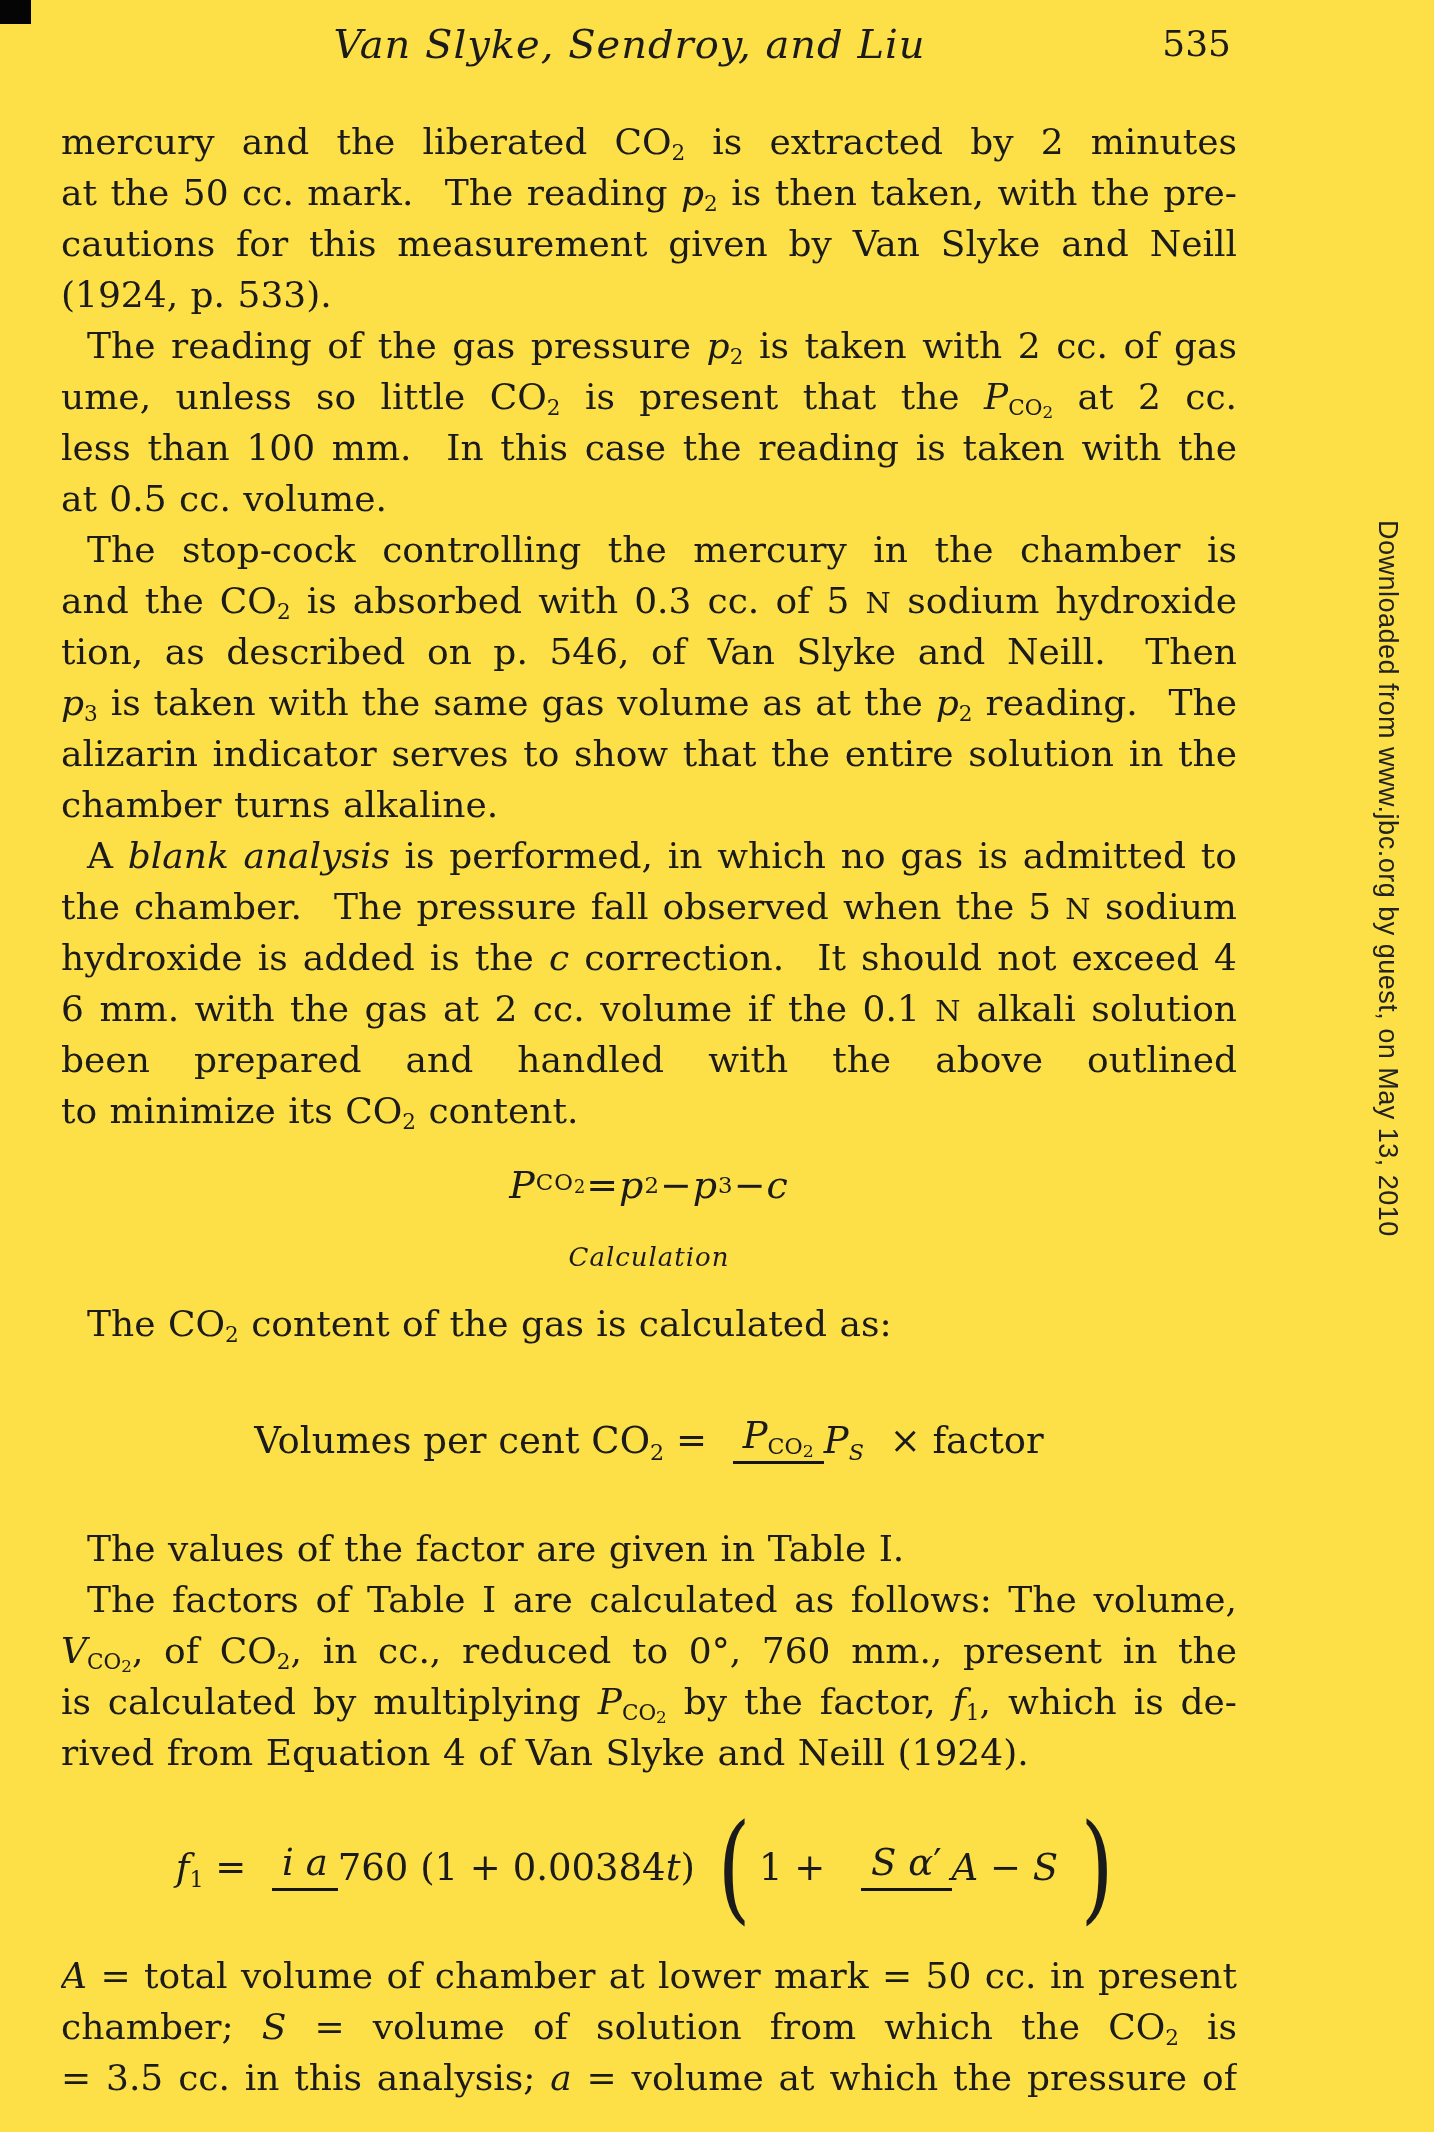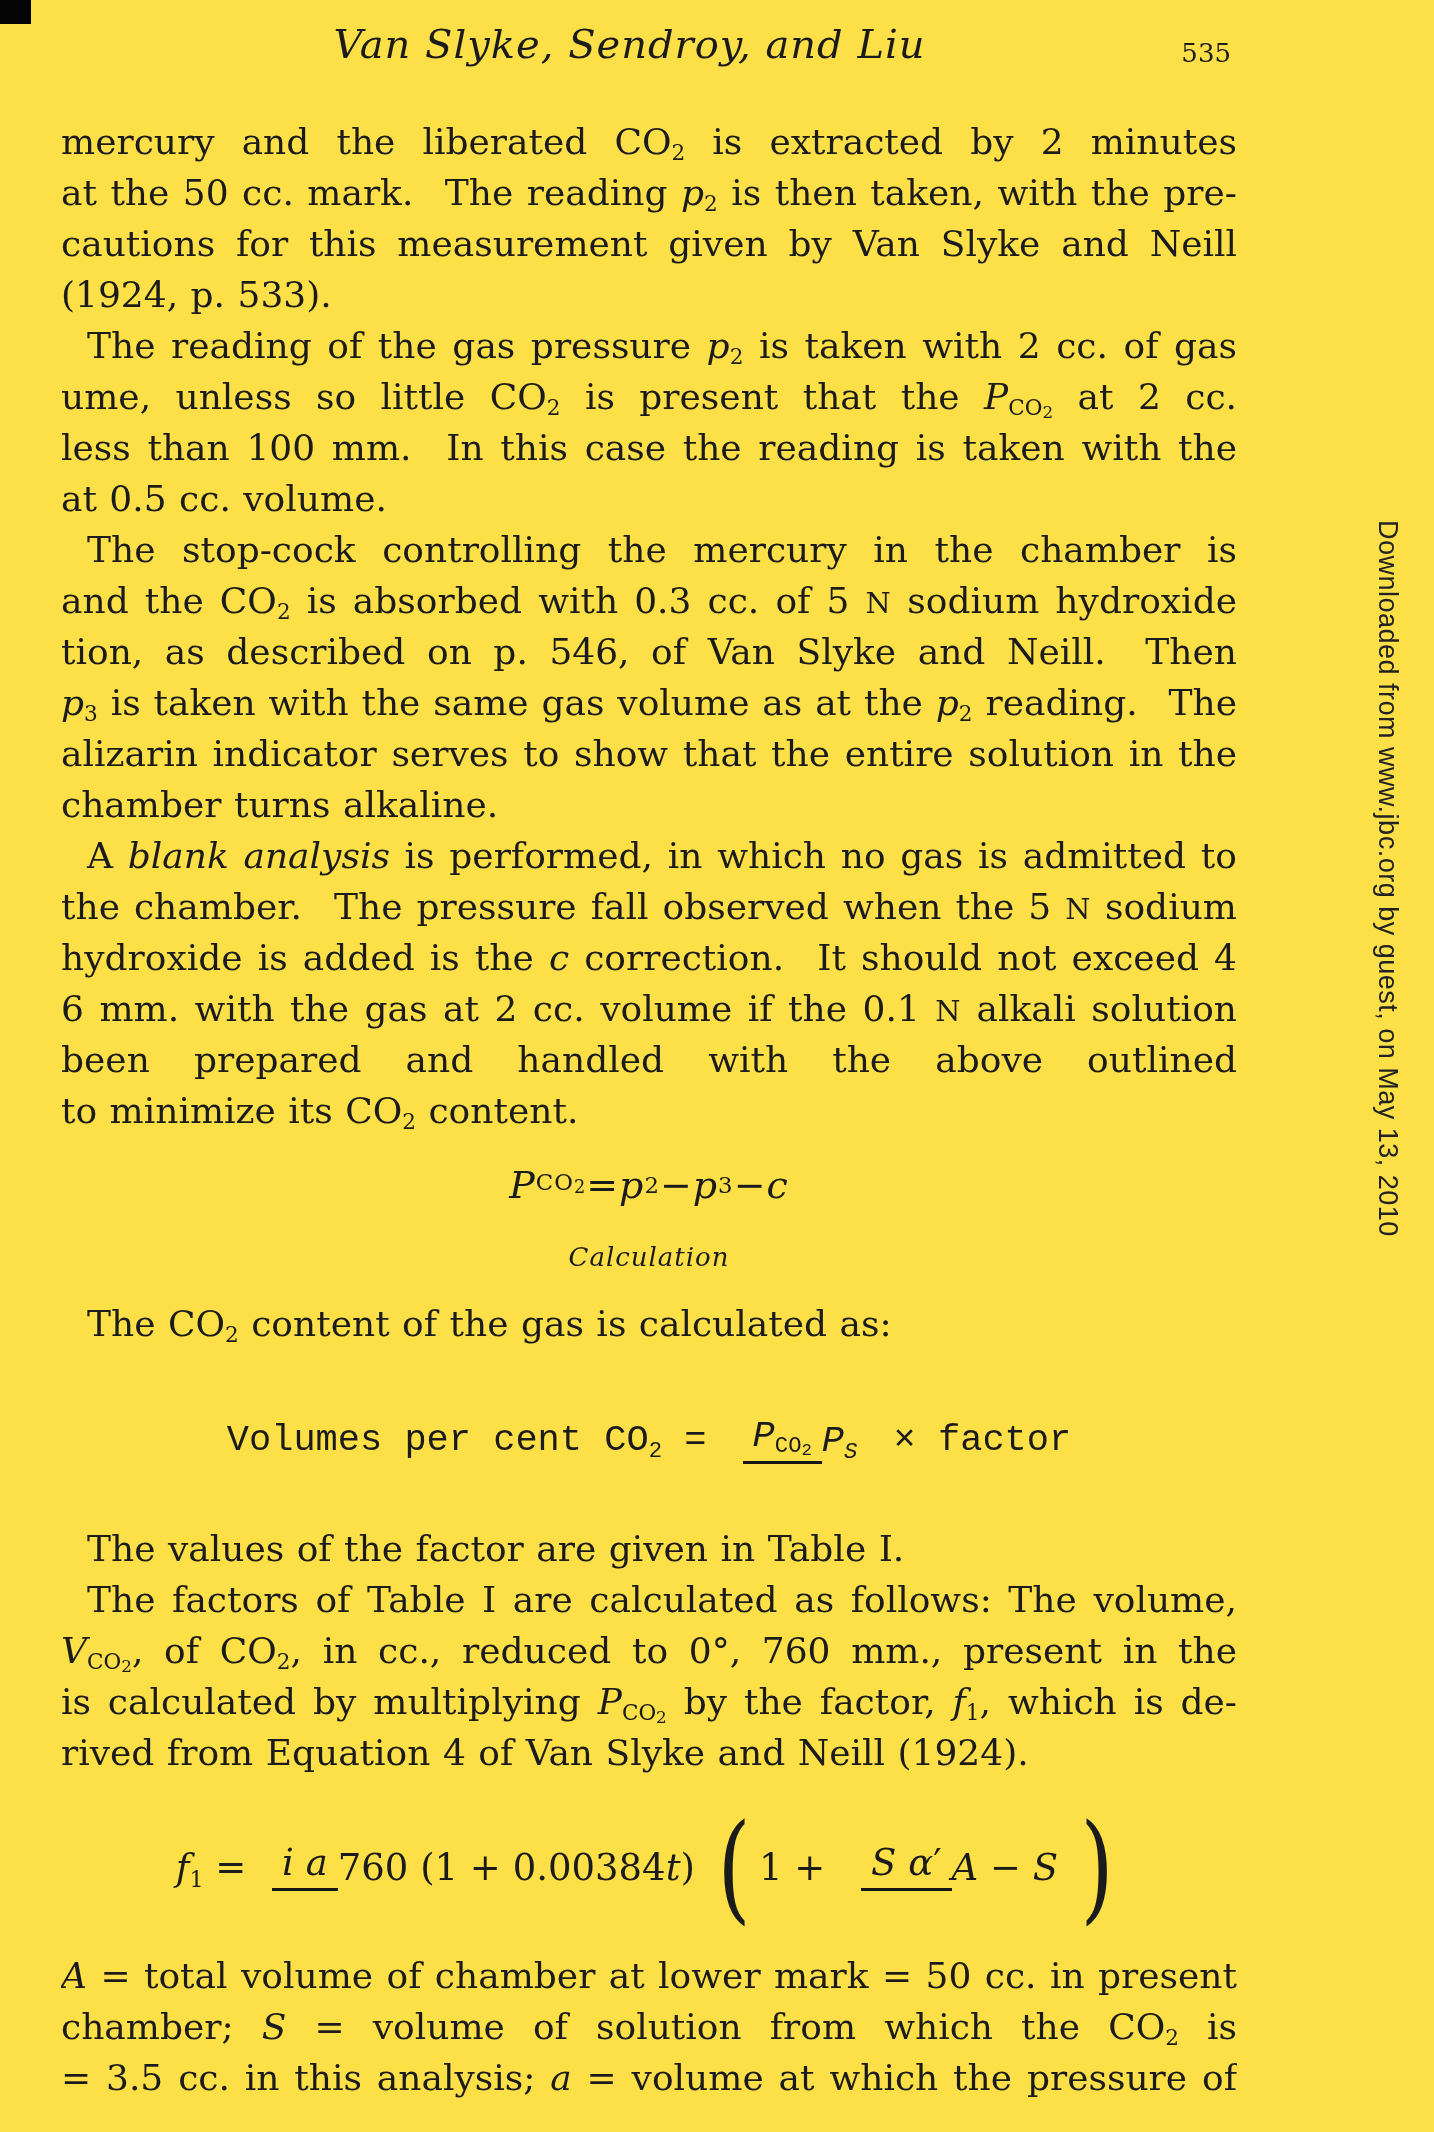--- a/index.html
+++ b/index.html
@@ -9,21 +9,21 @@
     font-family:"DejaVu Serif", serif;
   }
   .corner-artifact { position:absolute; left:0; top:0; width:31px; height:24px; background:#050505; }
   .content { position:absolute; left:22px; top:20px; width:1215px; }
 
   .running-header { position:relative; height:48px; }
   .page-title {
     display:block; text-align:center; font-style:italic;
     font-size:40px; line-height:48px; letter-spacing:1px;
   }
-  .page-number { position:absolute; right:6px; top:9px; font-size:26px; line-height:48px; }
+  .page-number { position:absolute; right:6px; top:0; font-size:36px; line-height:48px; }
 
   .body-col { margin-top:48px;margin-left:39px; }
   .para { margin:0; }
   .line {
     height:51px; line-height:51px; font-size:36px; overflow:hidden;
     word-spacing:1px;
   }
   .line.j { text-align:justify; text-align-last:justify; }
   .line.ind { text-indent:26px; }
 
@@ -37,21 +37,21 @@
     font-size:38px;
   }
   .eq-simple { margin-top:26px; height:46px; line-height:46px; letter-spacing:1px; }
   .heading {
     margin-top:26px; height:46px; line-height:46px;
     text-align:center; font-style:italic; font-size:26px; letter-spacing:1px;
   }
   .m-t18 { margin-top:18px; }
   .m-t22 { margin-top:22px; }
   .m-t24 { margin-top:24px; }
-  .eq-volumes { margin-top:32px; height:118px; font-size:37px;font-family:Liberation Mono, monospace; }
+  .eq-volumes { margin-top:32px; height:118px; font-size:37px; }
   .eq-f1 { margin-top:28px; height:122px; font-size:37px; }
 
   .frac { display:inline-flex; flex-direction:row; align-items:flex-start; margin:0 14px; vertical-align:middle; }
   .frac .num { display:block; padding:0 10px 5px; border-bottom:3px solid #161616; line-height:1.1; }
   .frac .den { display:block; padding-top:5px; line-height:1.1; }
   .eq-part { white-space:pre; }
   .inner-pre { white-space:pre; margin-right:10px; }
   .bigparen {
     font-size:118px; line-height:1; font-weight:normal;
     transform:scaleX(0.72); display:inline-block; margin:0 2px;

